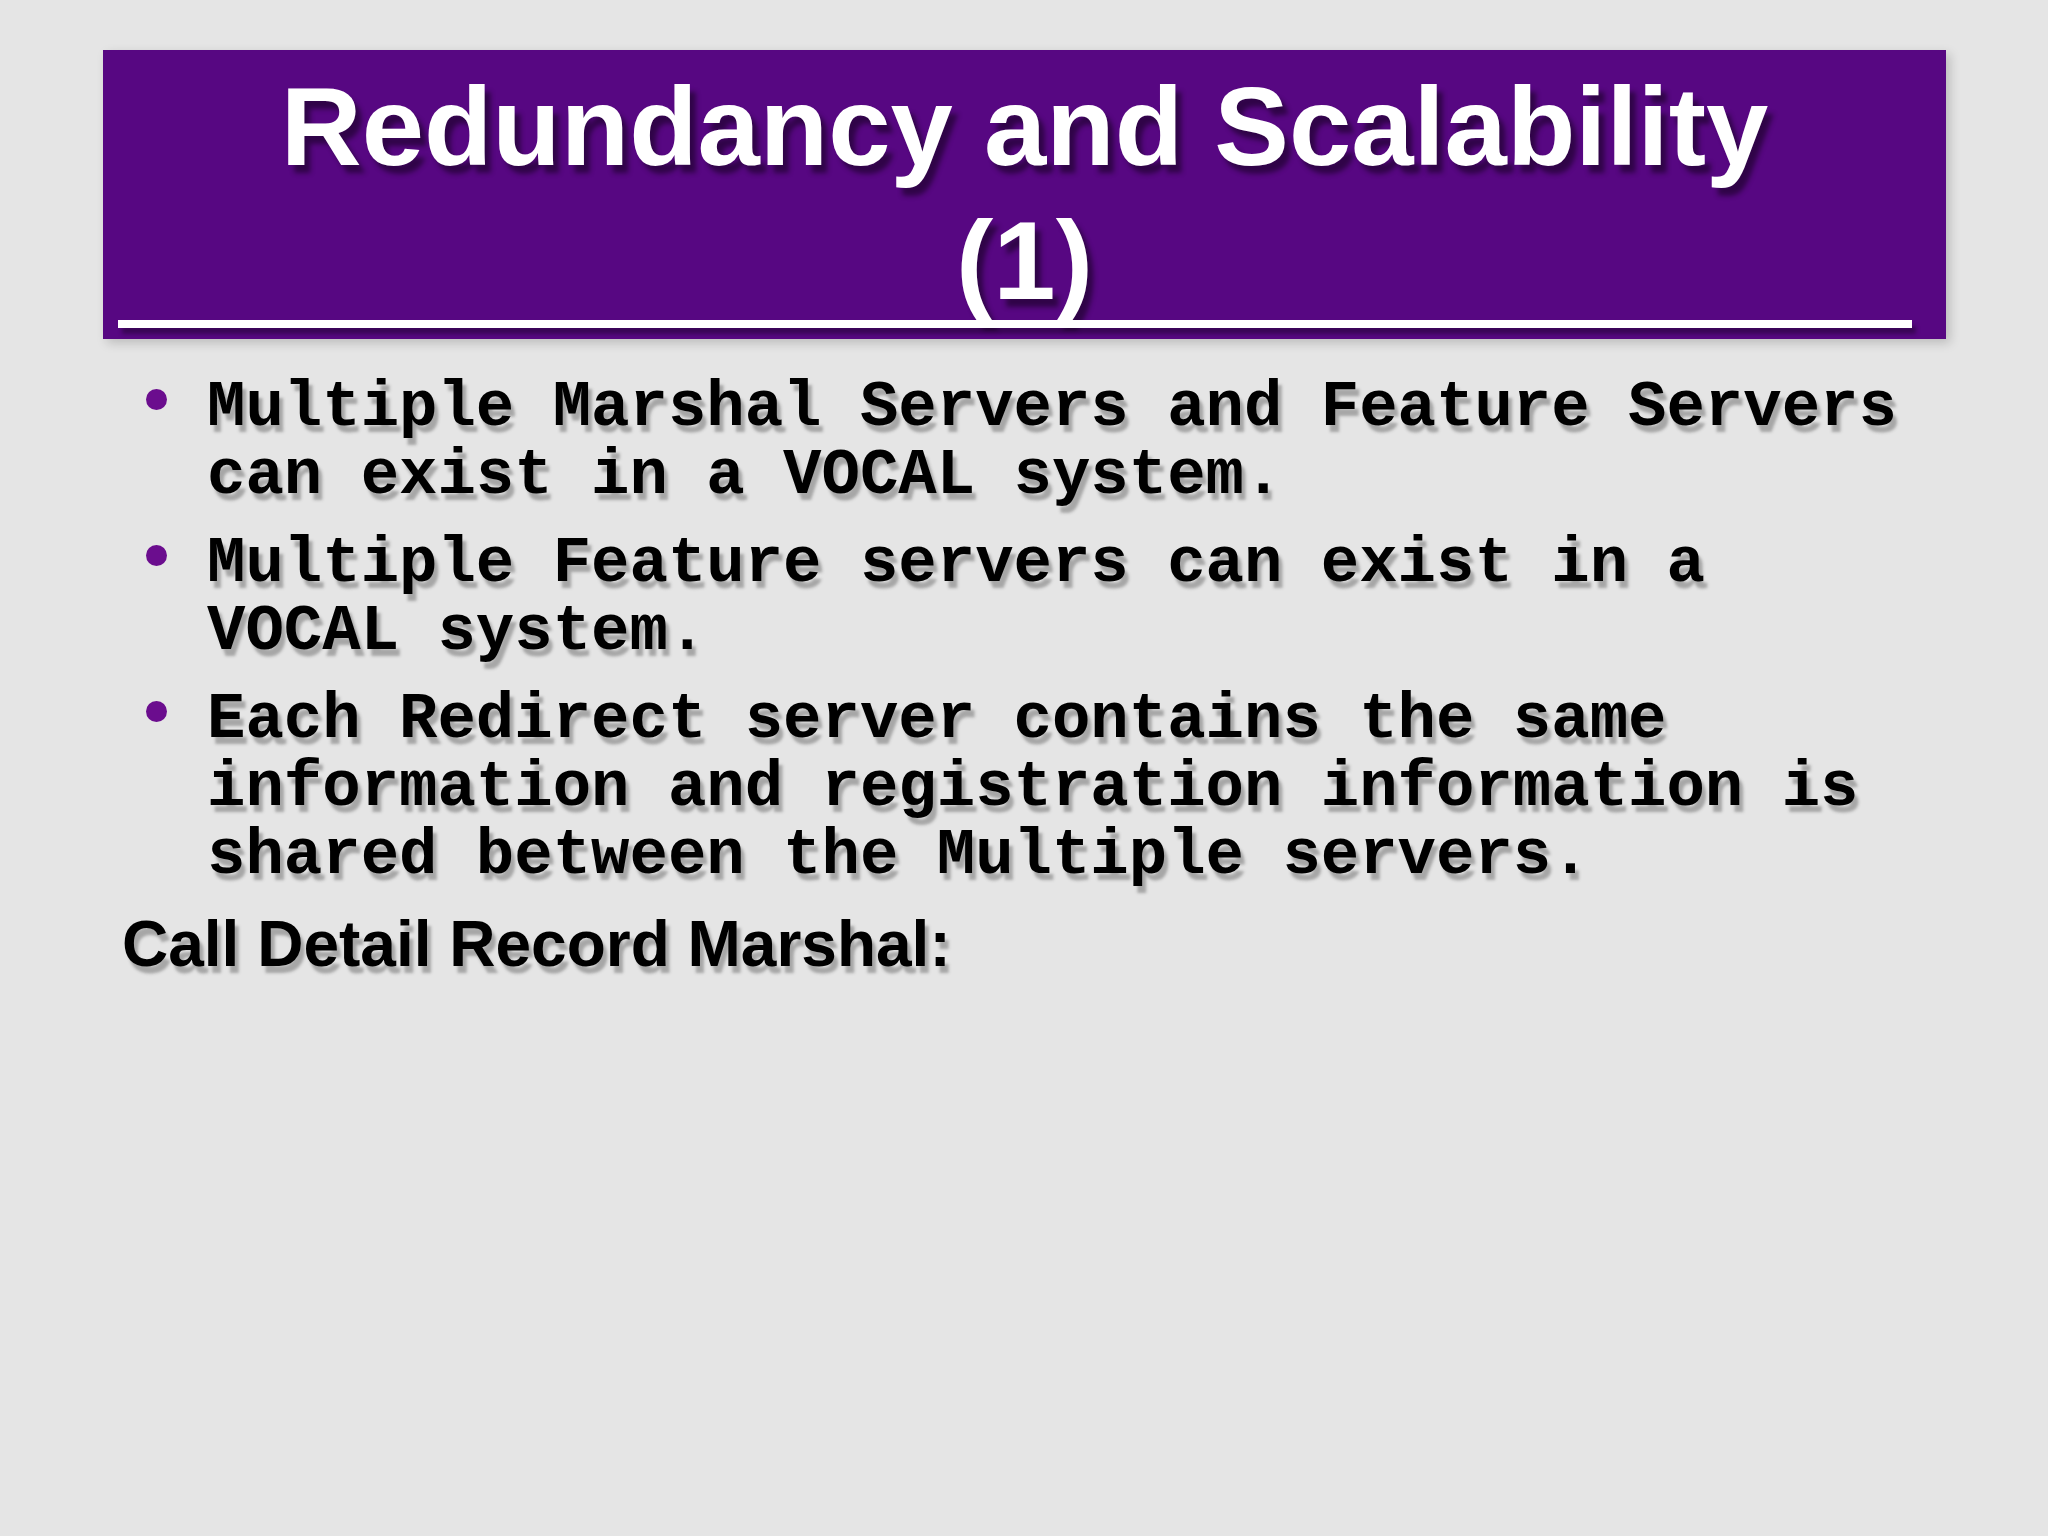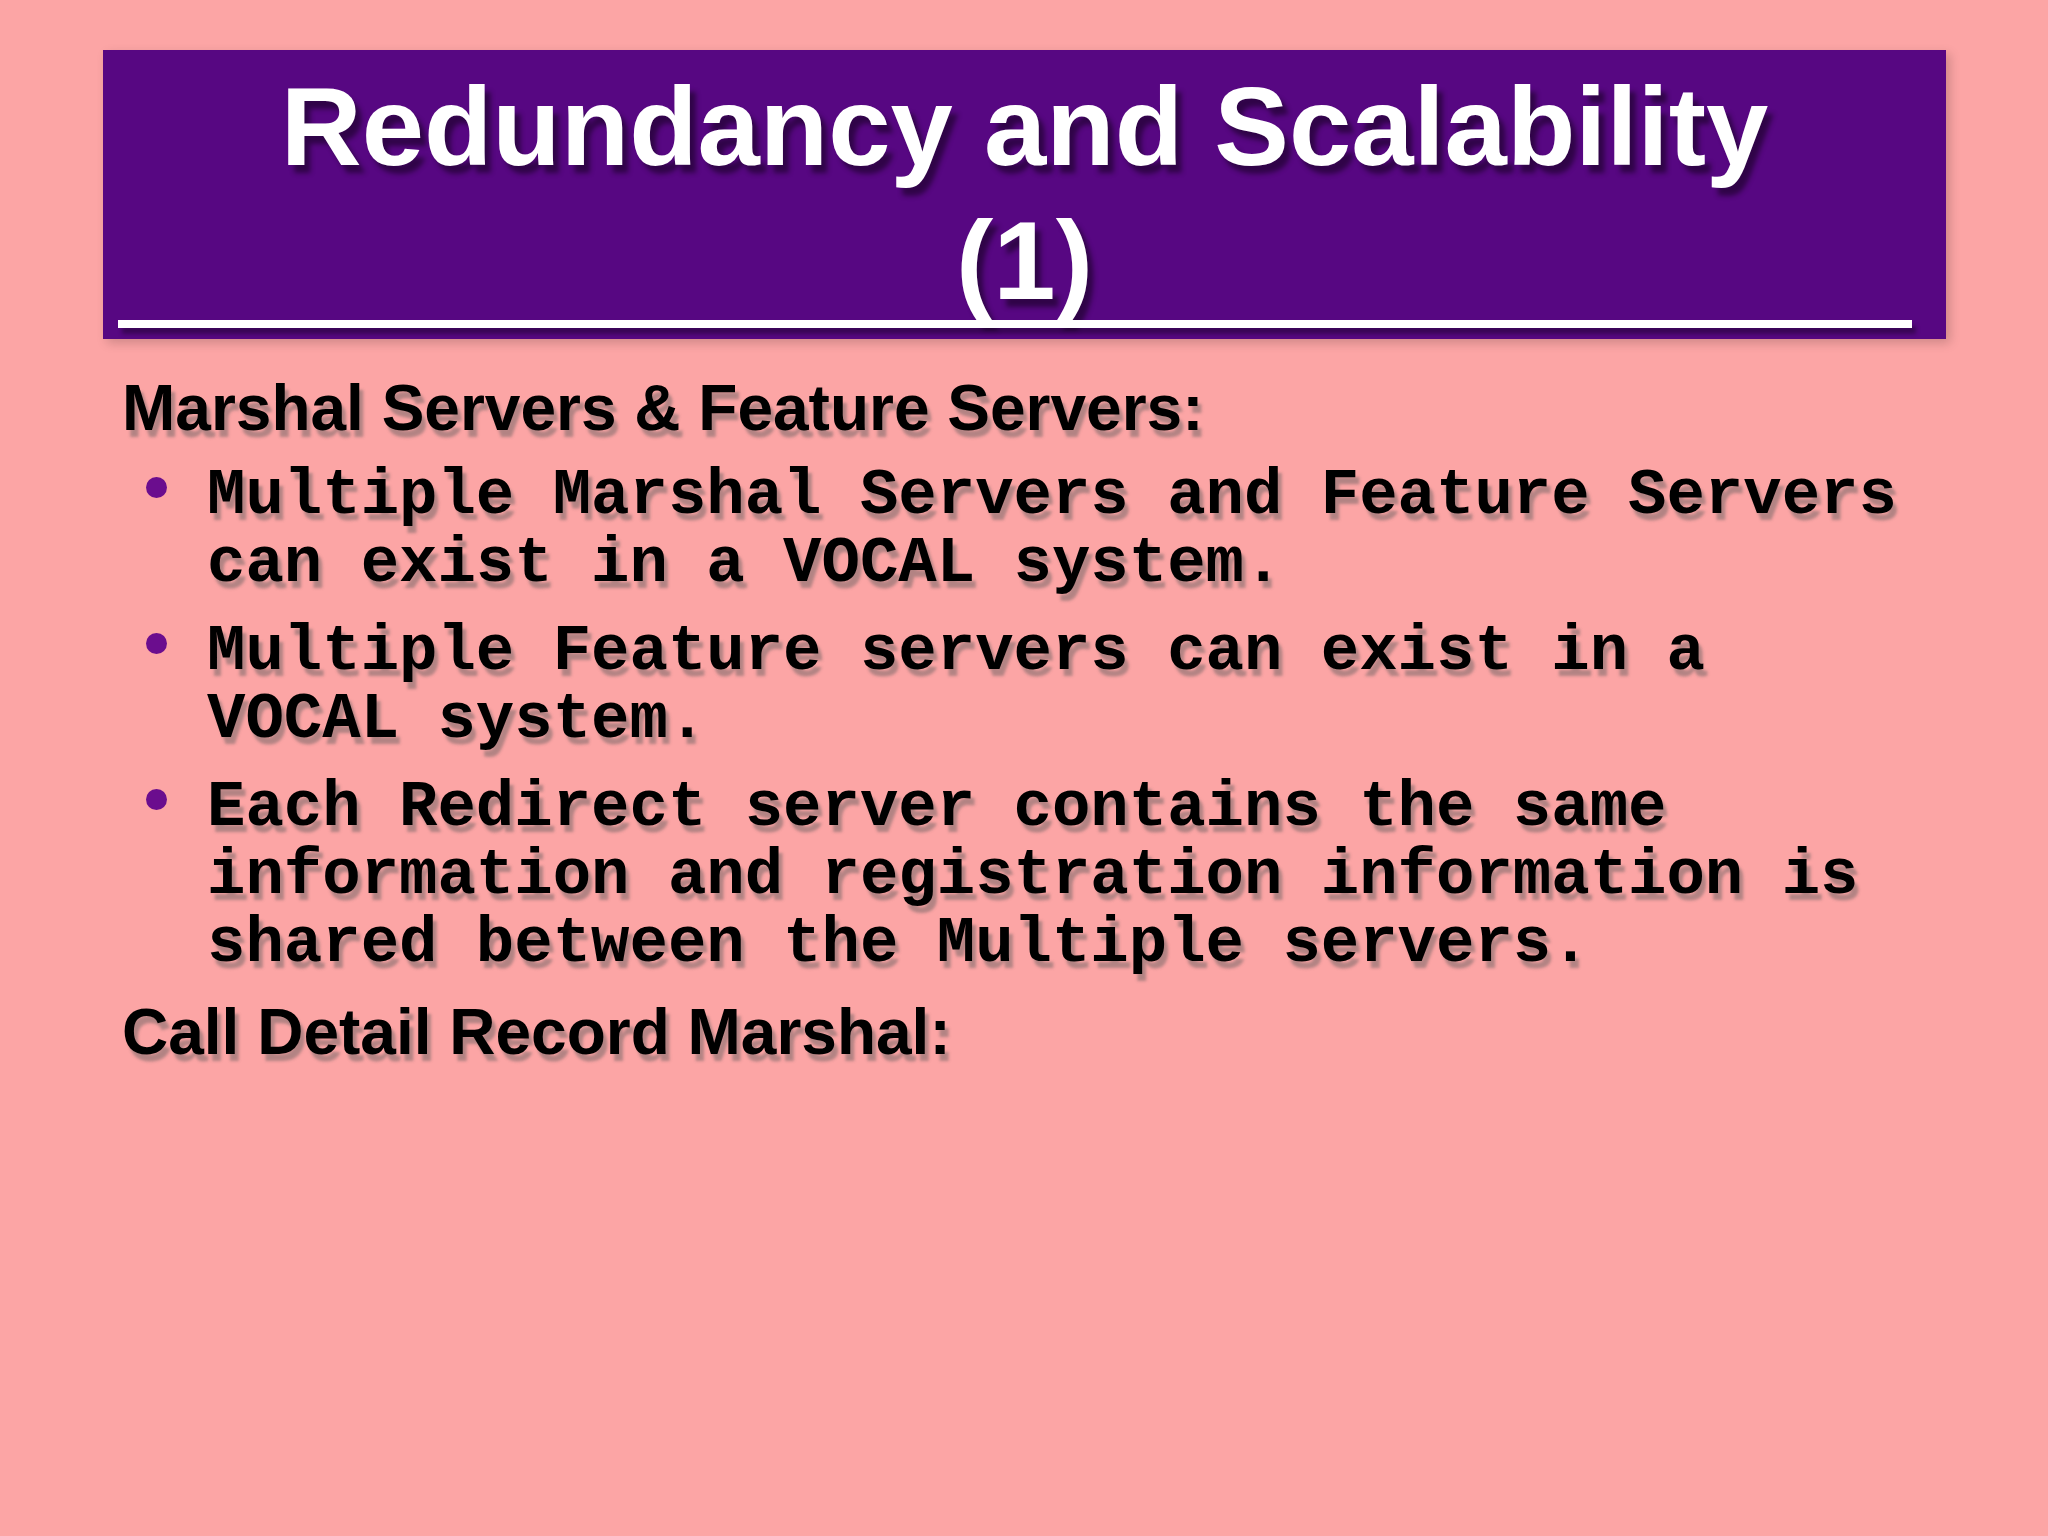--- a/index.html
+++ b/index.html
@@ -4,21 +4,21 @@
 <style>
   html, body {
     margin: 0;
     padding: 0;
     background: #ffffff;
   }
   .slide {
     position: relative;
     width: 2048px;
     height: 1536px;
-    background: #fca5a5;
+    background: #e5e5e5;
     overflow: hidden;
     font-family: "Liberation Sans", "DejaVu Sans", sans-serif;
   }
   .banner {
     position: absolute;
     left: 103px;
     top: 50px;
     width: 1843px;
     height: 289px;
     background: var(--banner-color, #570782);
@@ -83,19 +83,18 @@
 </style>
 </head>
 <body>
 
 <div class="slide" style="--banner-color: #570782; --title-color: #ffffff; --body-color: #000000; --bullet-color: #6b0d8e;">
   <div class="banner">
     <h1>Redundancy and Scalability (1)</h1>
     <div class="underline"></div>
   </div>
   <div class="body">
-      <p class="heading">Marshal Servers &amp; Feature Servers:</p>
       <p class="bullet"><span class="dot"></span><span>Multiple Marshal Servers and Feature Servers can exist in a VOCAL system.</span></p>
       <p class="bullet"><span class="dot"></span><span>Multiple Feature servers can exist in a VOCAL system.</span></p>
       <p class="bullet"><span class="dot"></span><span>Each Redirect server contains the same information and registration information is shared between the Multiple servers.</span></p>
       <p class="heading">Call Detail Record Marshal:</p>
     </div>
 </div>
 
 </body></html>

